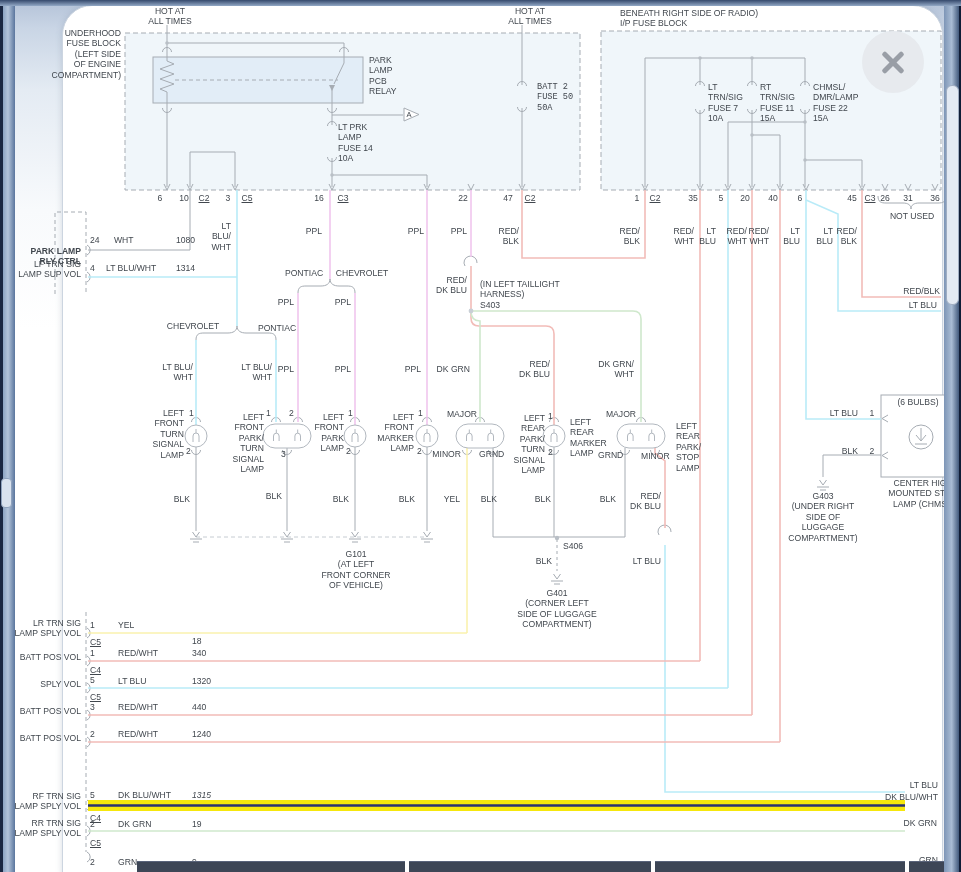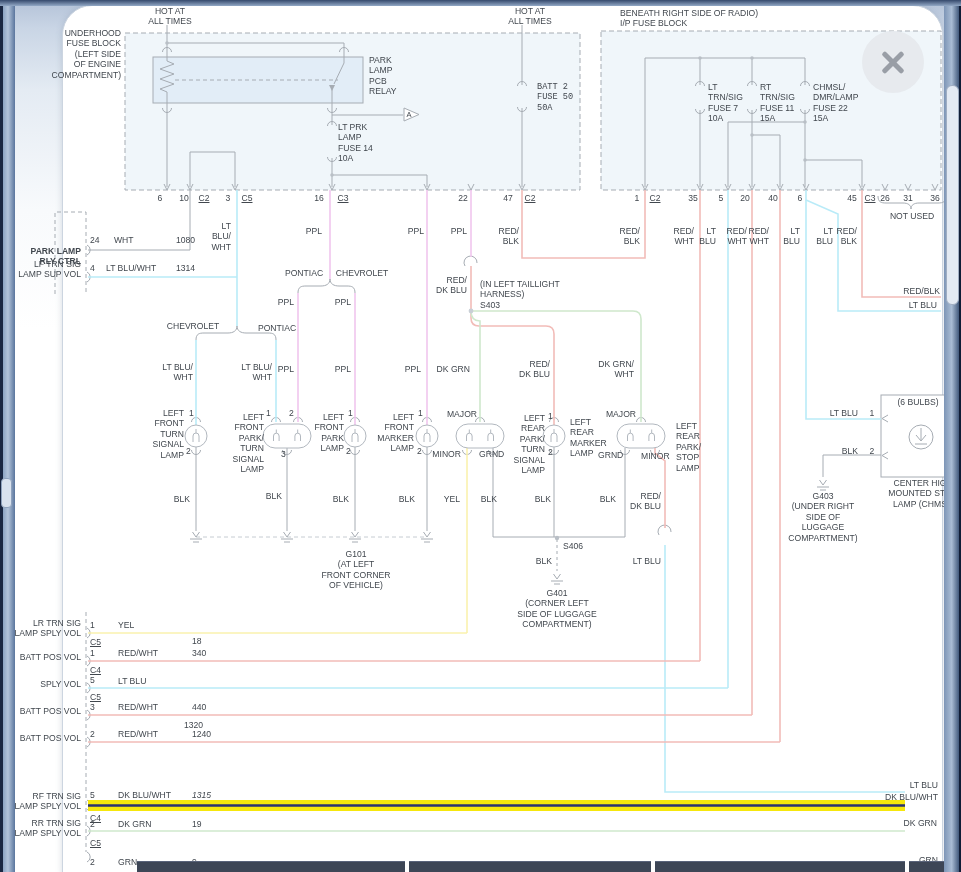--- a/index.html
+++ b/index.html
@@ -402,21 +402,21 @@
       <div class="lbl a-l" style="left: 192px; top: 620px; margin-top: 16px;">18</div>
       <div class="lbl a-r" style="left: 81px; top: 652px;">BATT POS VOL</div>
       <div class="lbl a-l" style="left: 90px; top: 648px;">1</div>
       <div class="lbl a-l und" style="left: 90px; top: 665px;">C4</div>
       <div class="lbl a-l" style="left: 118px; top: 648px;">RED/WHT</div>
       <div class="lbl a-l" style="left: 192px; top: 648px;">340</div>
       <div class="lbl a-r" style="left: 81px; top: 679px;">SPLY VOL</div>
       <div class="lbl a-l" style="left: 90px; top: 675px;">5</div>
       <div class="lbl a-l und" style="left: 90px; top: 692px;">C5</div>
       <div class="lbl a-l" style="left: 118px; top: 676px;">LT BLU</div>
-      <div class="lbl a-l" style="left: 184px; top: 676px; margin-top: 44px;">1320</div>
+      <div class="lbl a-l" style="left: 192px; top: 676px;">1320</div>
       <div class="lbl a-r" style="left: 81px; top: 706px;">BATT POS VOL</div>
       <div class="lbl a-l" style="left: 90px; top: 702px;">3</div>
       <div class="lbl a-l" style="left: 118px; top: 702px;">RED/WHT</div>
       <div class="lbl a-l" style="left: 192px; top: 702px;">440</div>
       <div class="lbl a-r" style="left: 81px; top: 733px;">BATT POS VOL</div>
       <div class="lbl a-l" style="left: 90px; top: 729px;">2</div>
       <div class="lbl a-l" style="left: 118px; top: 729px;">RED/WHT</div>
       <div class="lbl a-l" style="left: 192px; top: 729px;">1240</div>
       <div class="lbl a-r" style="left: 81px; top: 791px;">RF TRN SIG
 LAMP SPLY VOL</div>

